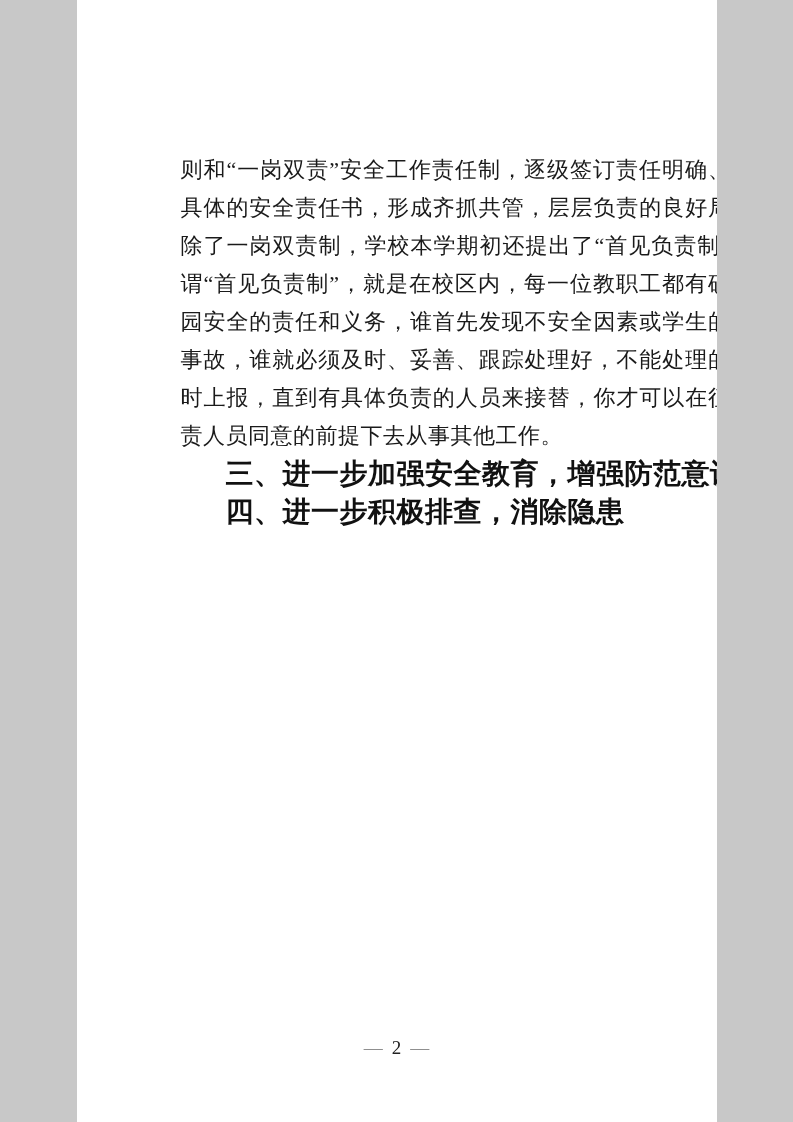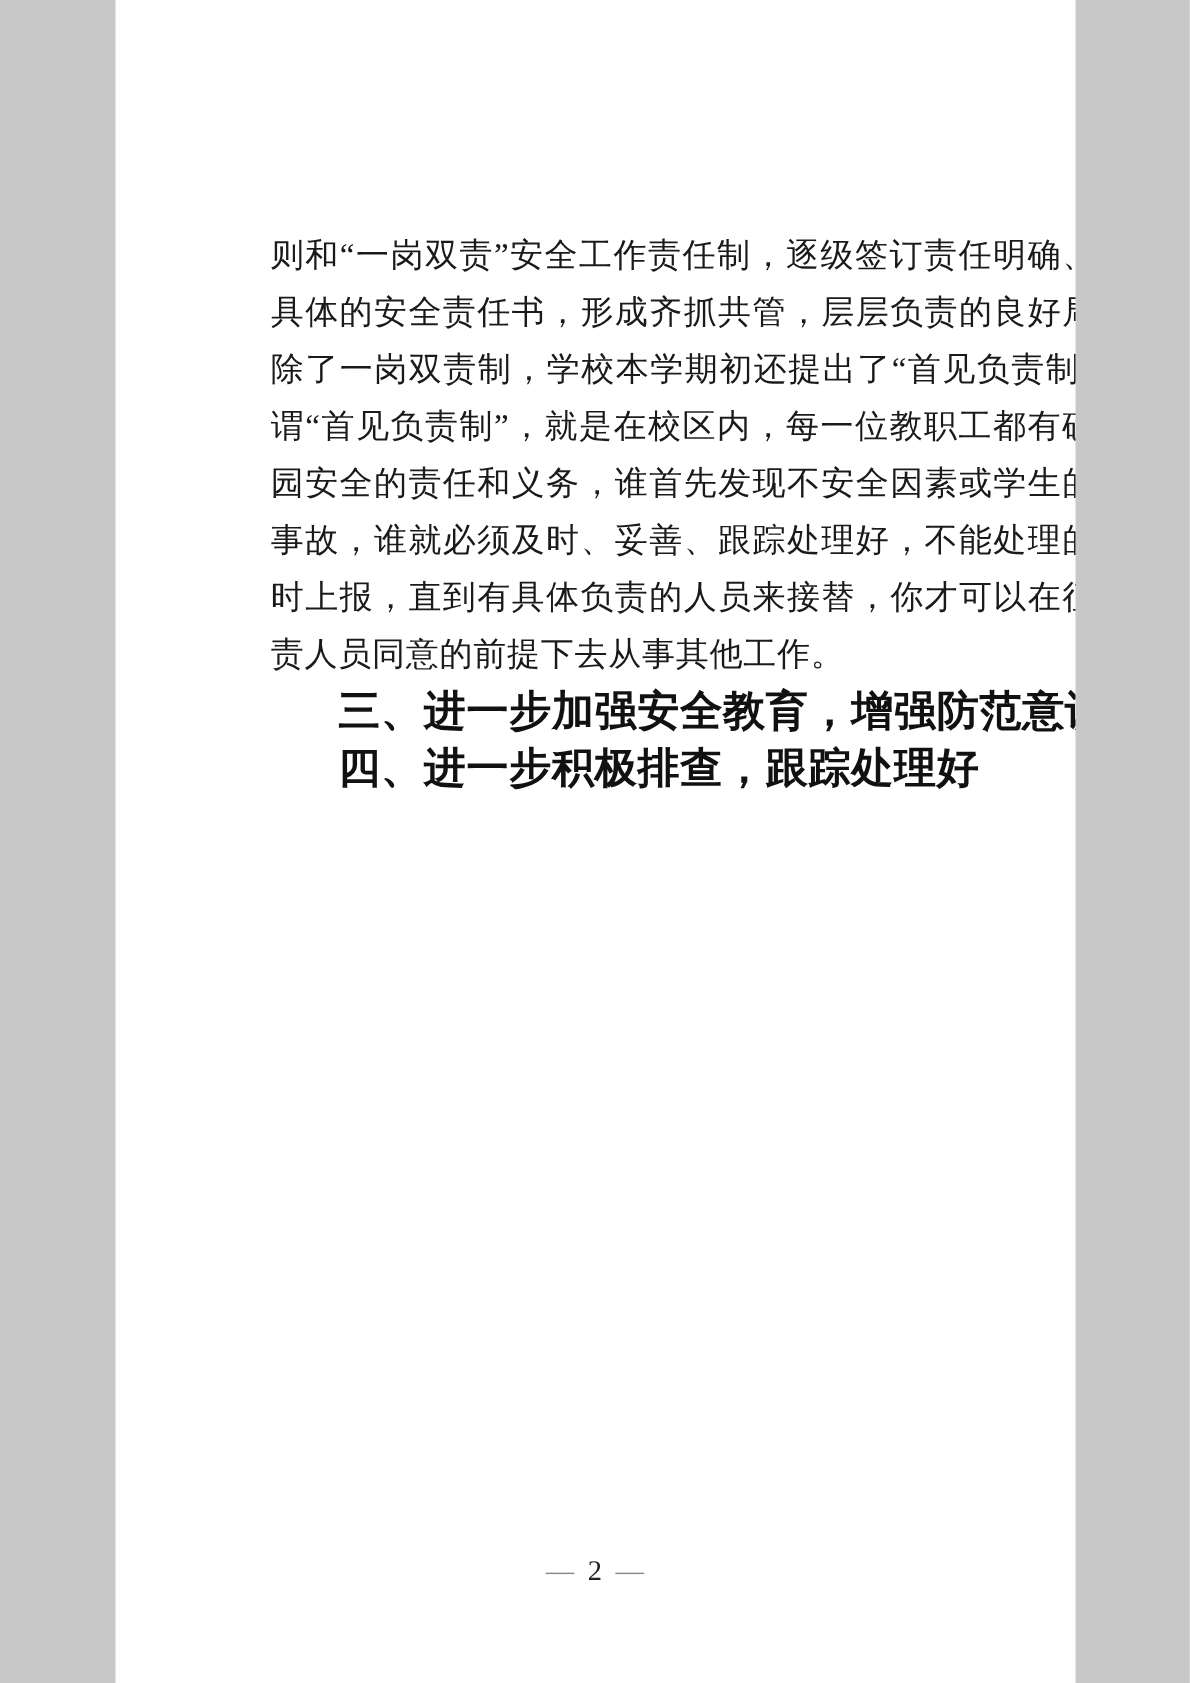--- a/index.html
+++ b/index.html
@@ -58,19 +58,19 @@
     color: #222222;
   }
 </style>
 </head>
 <body>
 
 <div class="page">
   <div class="content">
     <p class="body-para">则和“一岗双责”安全工作责任制，逐级签订责任明确、任务具体的安全责任书，形成齐抓共管，层层负责的良好局面。除了一岗双责制，学校本学期初还提出了“首见负责制”，所谓“首见负责制”，就是在校区内，每一位教职工都有确保校园安全的责任和义务，谁首先发现不安全因素或学生的安全事故，谁就必须及时、妥善、跟踪处理好，不能处理的要及时上报，直到有具体负责的人员来接替，你才可以在征求负责人员同意的前提下去从事其他工作。</p>
     <h2 class="section-heading">三、进一步加强安全教育，增强防范意识</h2>
-    <h2 class="section-heading">四、进一步积极排查，跟踪处理好</h2>
+    <h2 class="section-heading">四、进一步积极排查，消除隐患</h2>
   </div>
 
   <div class="footer">
     <span class="dash">—</span><span class="num">2</span><span class="dash">—</span>
   </div>
 </div>
 
 </body></html>

